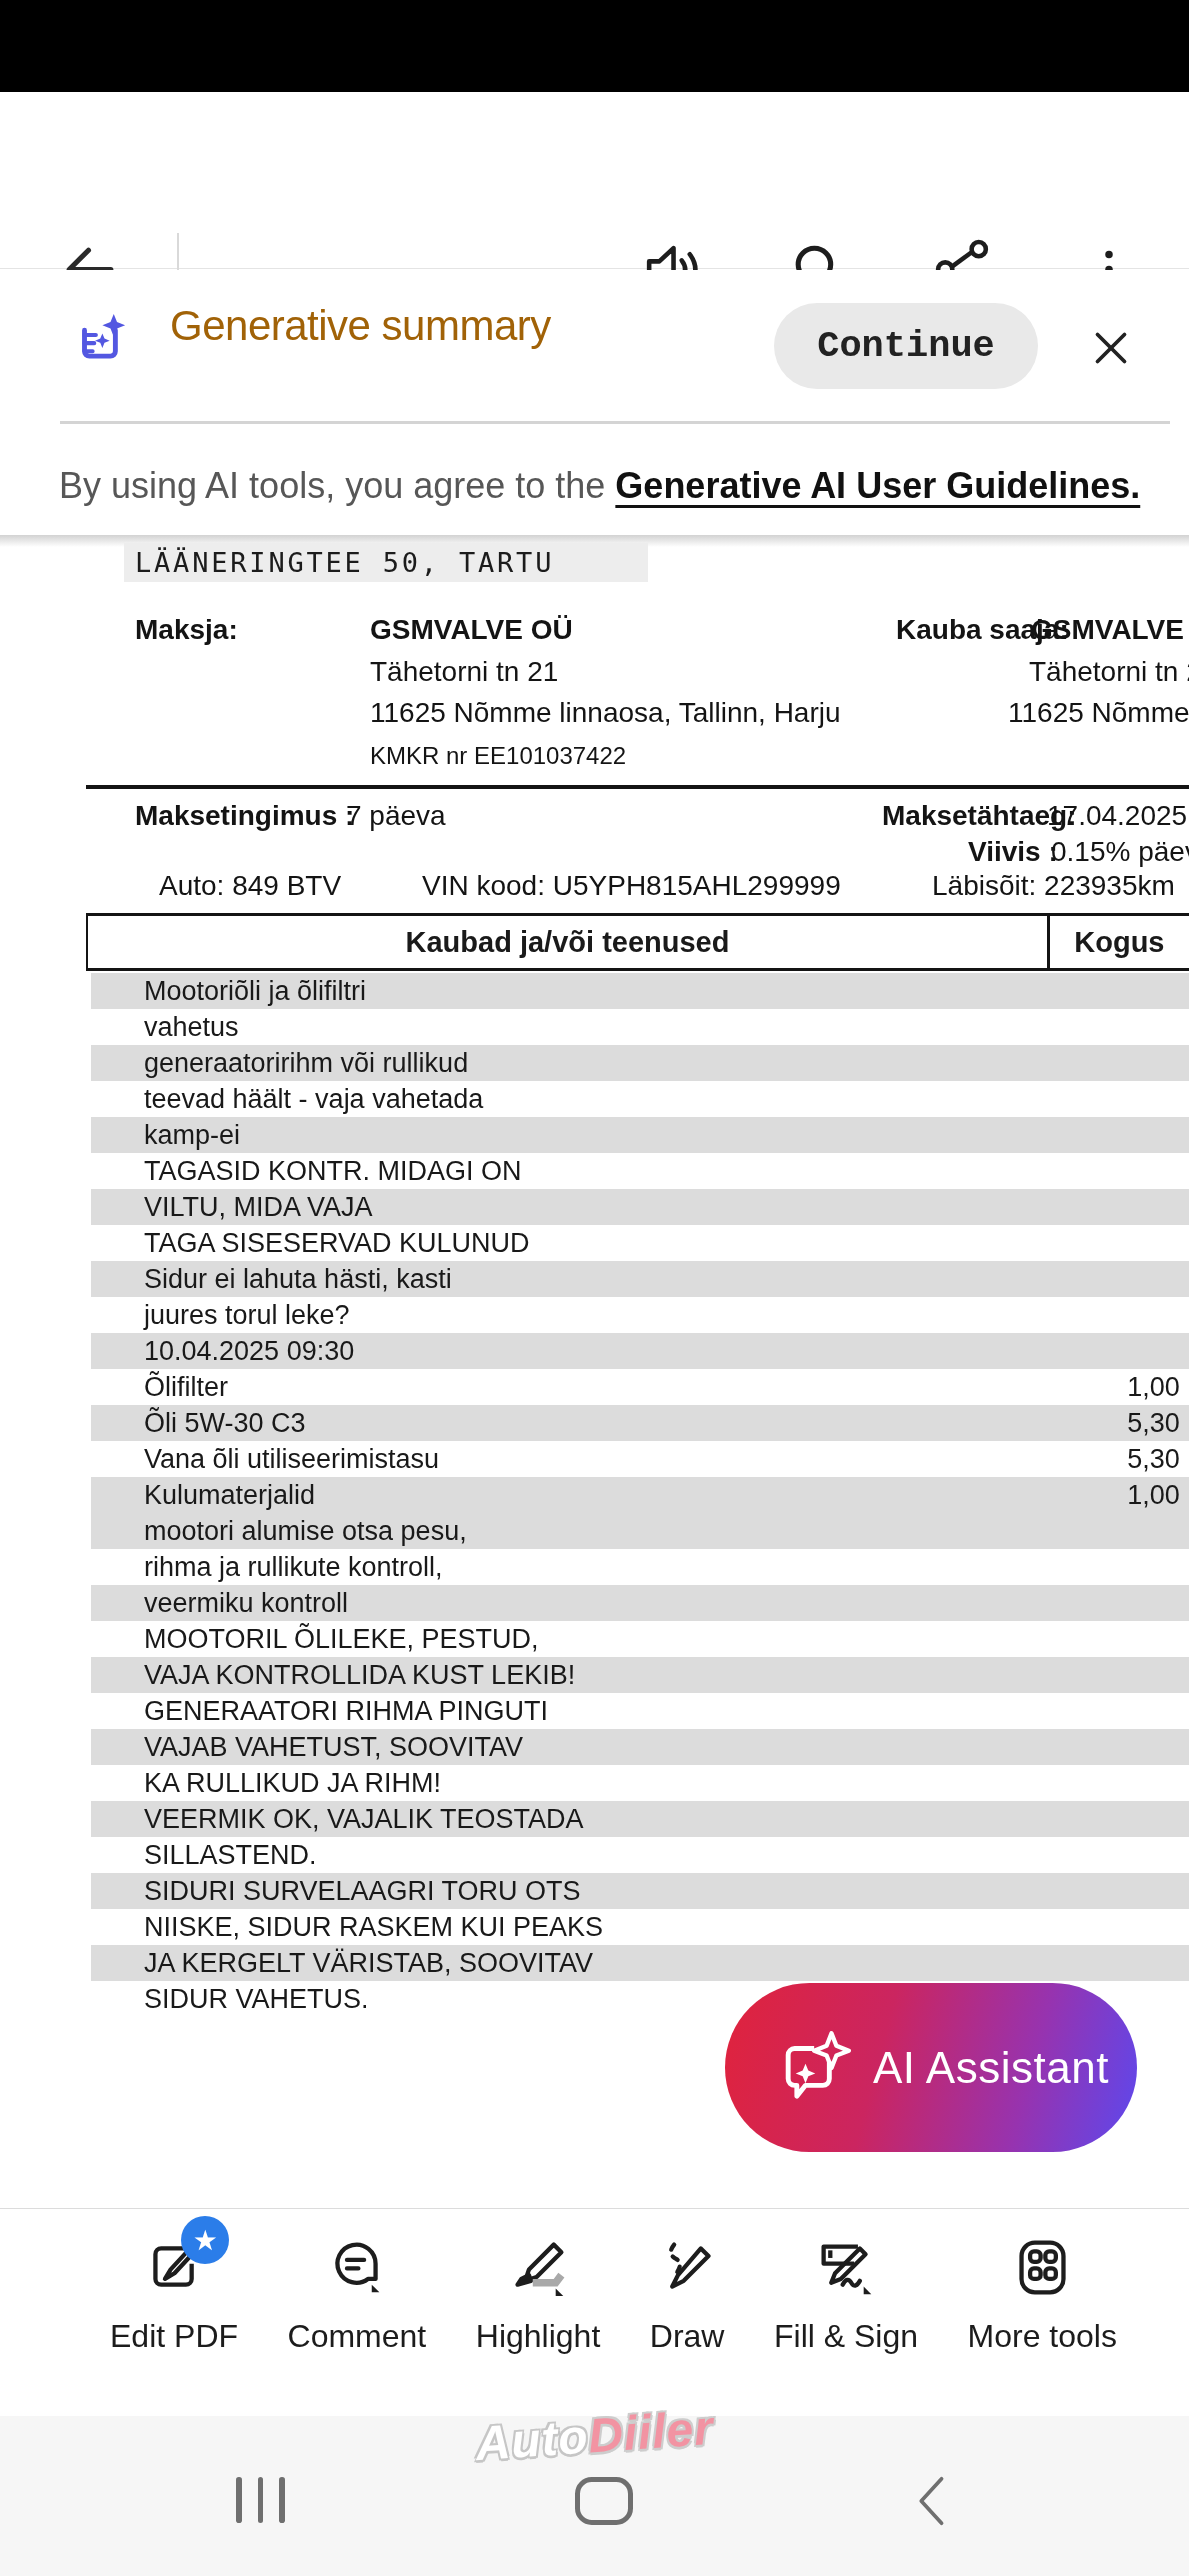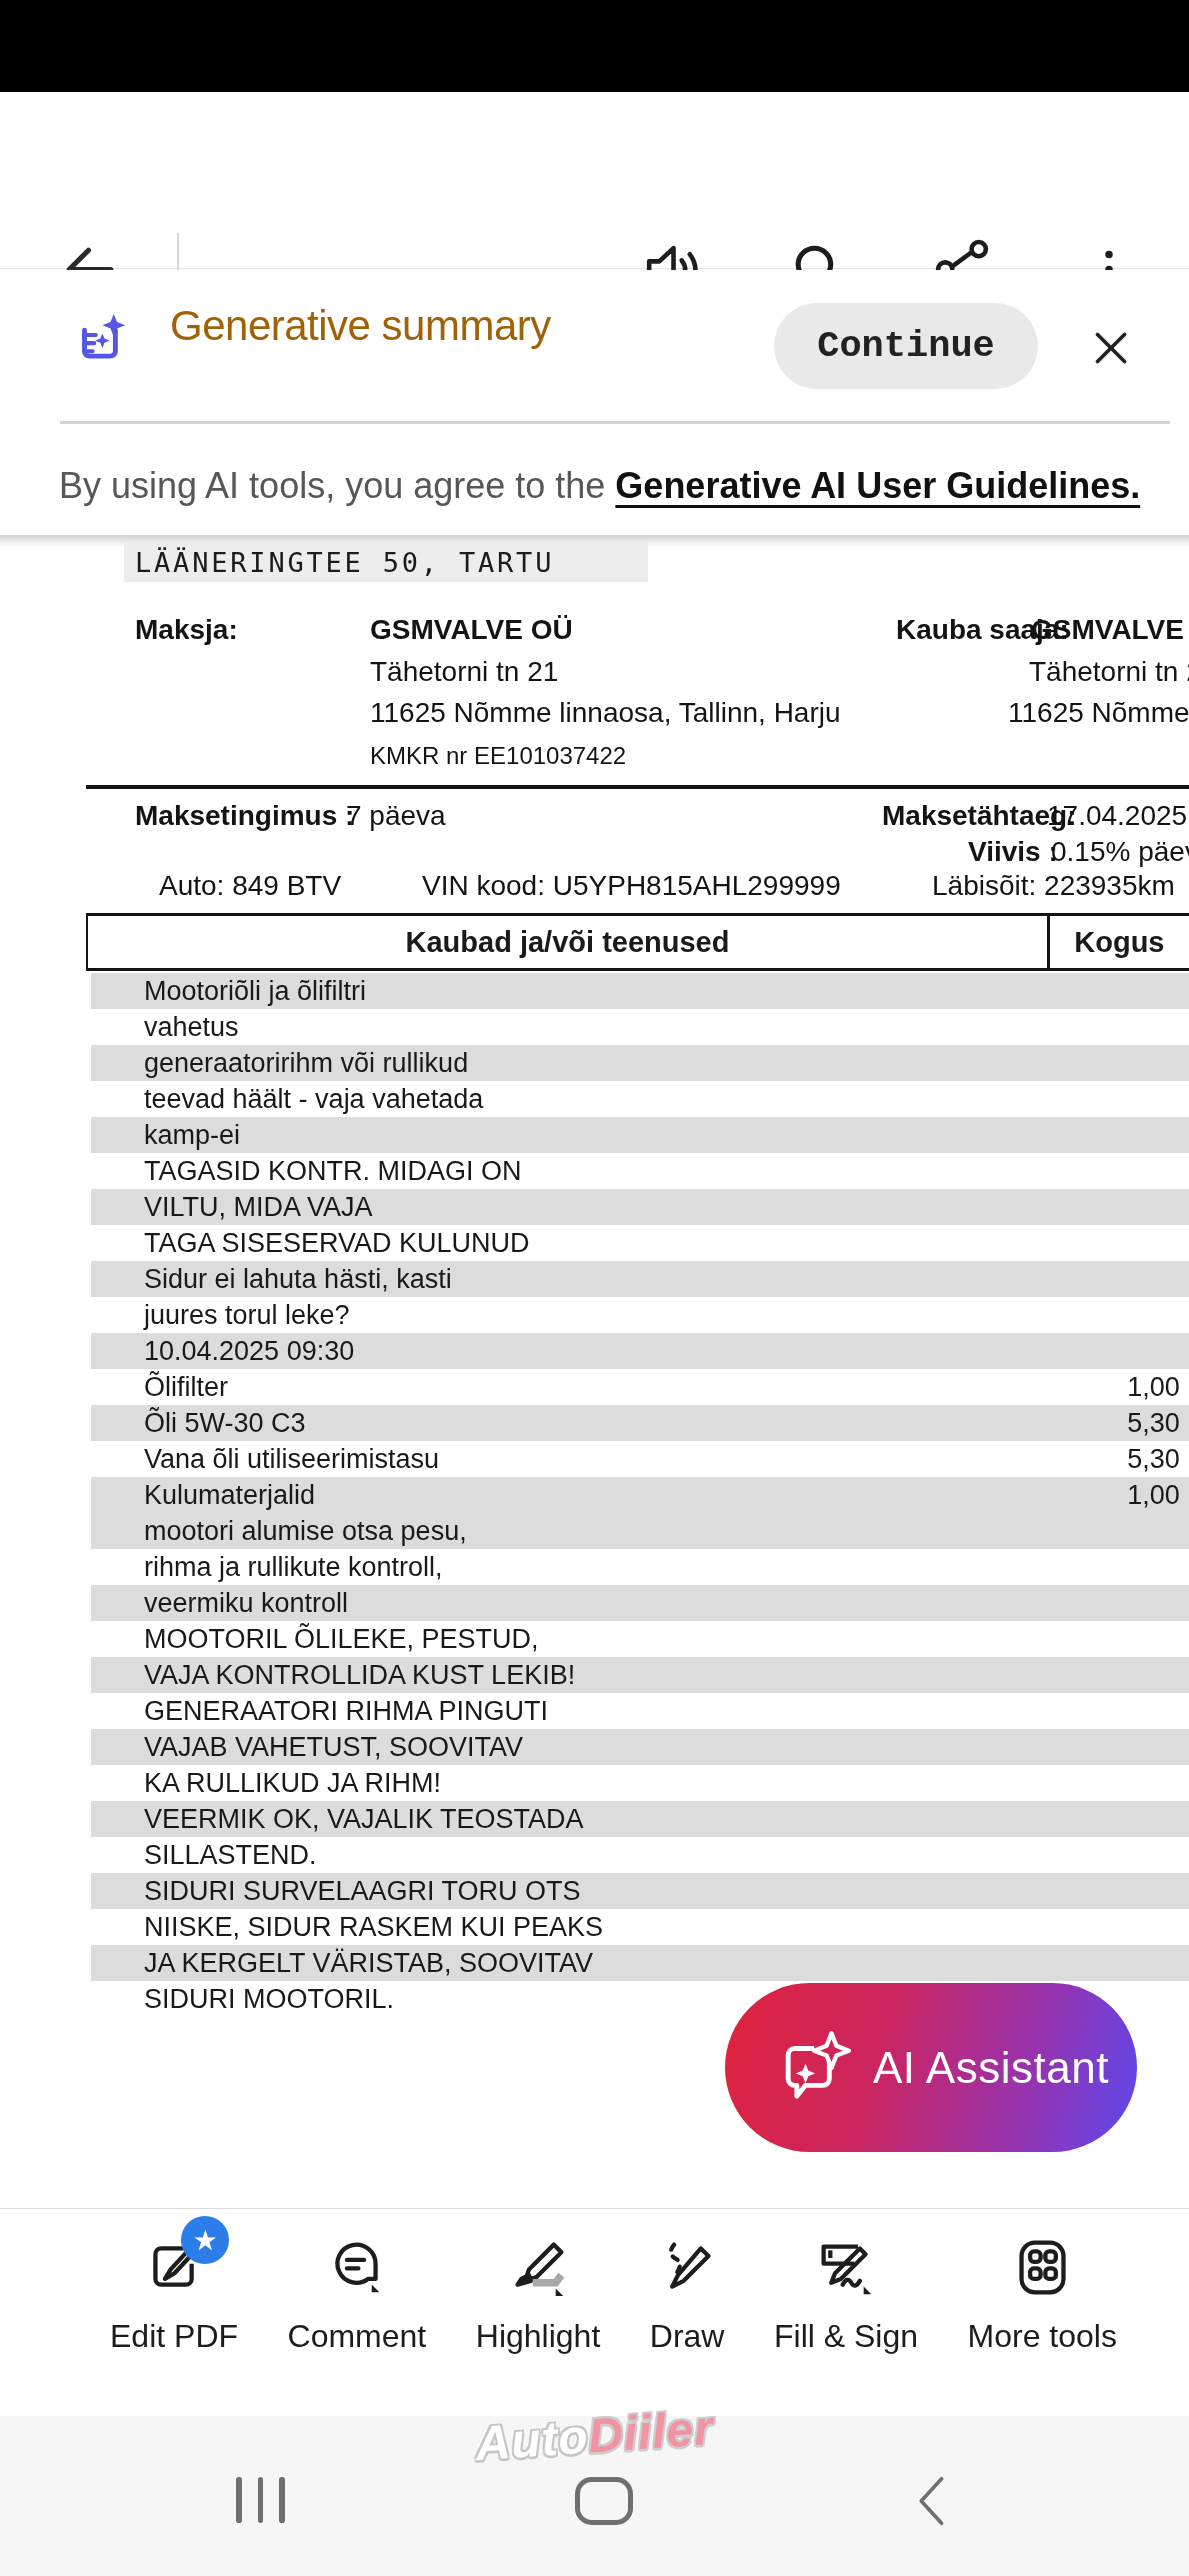--- a/index.html
+++ b/index.html
@@ -279,21 +279,21 @@
     </div>
       <div class="srow">
       <span>NIISKE, SIDUR RASKEM KUI PEAKS</span>
       <span class="qty"></span>
     </div>
       <div class="srow gray">
       <span>JA KERGELT VÄRISTAB, SOOVITAV</span>
       <span class="qty"></span>
     </div>
       <div class="srow">
-      <span>SIDURI MOOTORIL.</span>
+      <span>SIDUR VAHETUS.</span>
       <span class="qty"></span>
     </div>
     </div>
 
   <div class="abs ai-btn">
     <svg width="78" height="78" viewBox="0 0 72 72" fill="none">
       <path d="M52 30 v16 a6 6 0 0 1 -6 6 H30 l-8 10 v-10 h-2 a6 6 0 0 1 -6 -6 V24 a6 6 0 0 1 6 -6 h18" stroke="#fff" stroke-width="4.5" stroke-linejoin="round"></path>
       <path d="M54 4 l4.5 11.5 L70 20 l-11.5 4.5 L54 36 l-4.5 -11.5 L38 20 l11.5 -4.5 z" stroke="#fff" stroke-width="4" stroke-linejoin="round"></path>
       <path d="M30 32 l2.6 6.4 6.4 2.6 -6.4 2.6 -2.6 6.4 -2.6 -6.4 -6.4 -2.6 6.4 -2.6 z" fill="#fff"></path>
     </svg>

